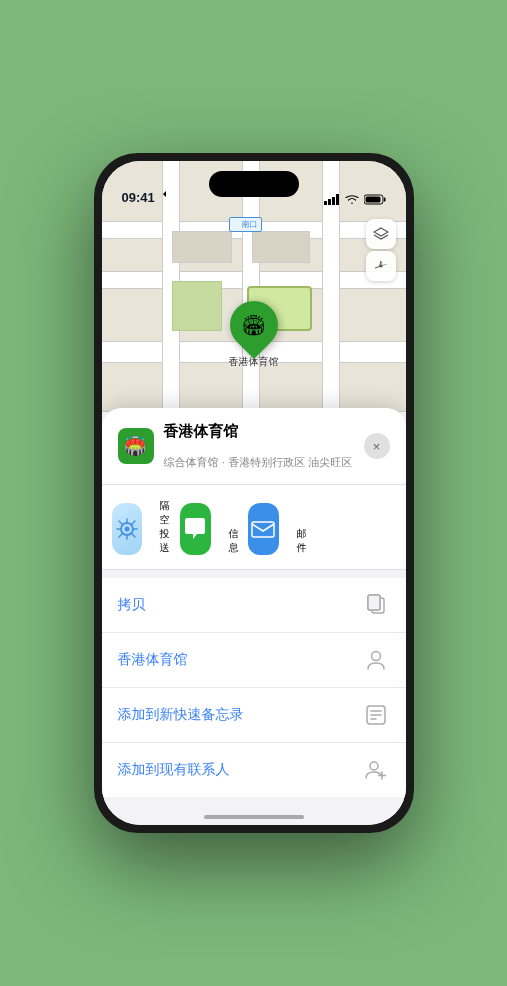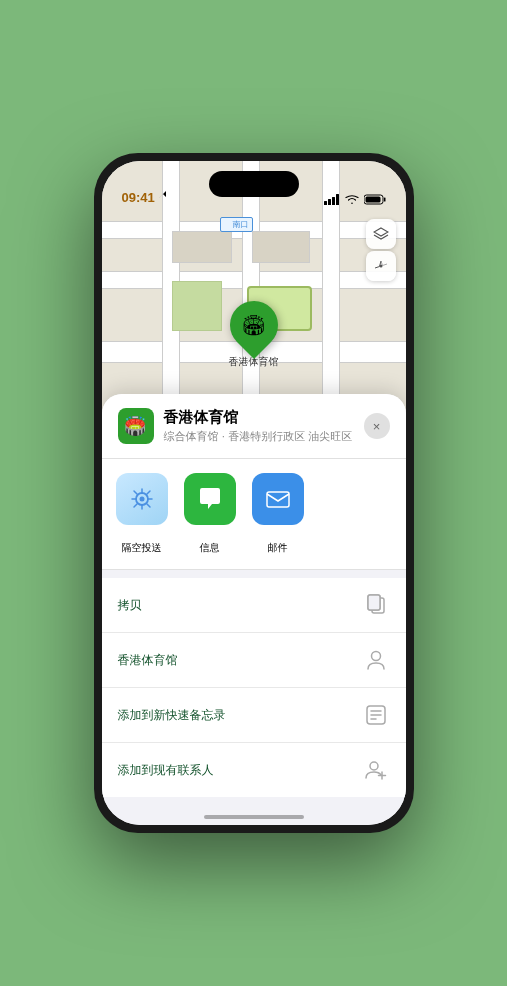--- a/index.html
+++ b/index.html
@@ -55,21 +55,21 @@
       display: flex;
       align-items: flex-end;
       padding: 0 20px 6px;
       z-index: 50;
       justify-content: space-between;
     }
 
     .status-time {
       font-size: 13px;
       font-weight: 600;
-      color: #a16207;
+      color: #0f172a;
       display: flex;
       align-items: flex-start;
       gap: 3px;
     }
 
     .status-icons {
       display: flex;
       align-items: center;
       gap: 5px;
     }
@@ -232,21 +232,21 @@
 
     .location-name {
       font-size: 15px;
       font-weight: 600;
       color: #000;
     }
 
     .location-sub {
       font-size: 11px;
       color: #888;
-      margin-top: 2px;
+      margin-top: 14px;
     }
 
     .close-btn {
       width: 26px;
       height: 26px;
       background: #e0e0e0;
       border-radius: 50%;
       display: flex;
       align-items: center;
       justify-content: center;
@@ -260,22 +260,21 @@
       background: #fff;
       padding: 14px 10px;
       display: flex;
       gap: 8px;
       border-bottom: 0.5px solid #e0e0e0;
       overflow: hidden;
     }
 
     .share-app {
       display: flex;
-      flex-direction: column;
-      align-items: center;
+      align-items: flex-end;
       gap: 16px;
       flex-shrink: 0;
       width: 60px;
     }
 
     .share-app-icon {
       width: 52px;
       height: 52px;
       border-radius: 12px;
       display: flex;
@@ -339,22 +338,22 @@
       justify-content: space-between;
       padding: 13px 16px;
       border-bottom: 0.5px solid #e8e8e8;
     }
 
     .action-item:last-child {
       border-bottom: none;
     }
 
     .action-label {
-      font-size: 12px;
-      color: #14532d;
+      font-size: 14px;
+      color: #3b82f6;
     }
 
     .action-icon {
       width: 28px;
       height: 28px;
       display: flex;
       align-items: center;
       justify-content: center;
     }
 
@@ -418,21 +417,21 @@
       <div class="map-road-v" style="left:60px; top:0; bottom:0;"></div>
       <div class="map-road-v" style="left:140px; top:0; bottom:0;"></div>
       <div class="map-road-v" style="left:220px; top:0; bottom:0;"></div>
 
       <div class="map-block" style="top:70px; left:70px; width:60px; height:32px;"></div>
       <div class="map-block" style="top:70px; left:150px; width:58px; height:32px;"></div>
       <div class="map-block-green" style="top:120px; left:70px; width:50px; height:50px;"></div>
 
       <div class="map-block-stadium" style="top:125px; left:145px; width:65px; height:45px; border-radius:4px;"></div>
 
-      <div class="map-label-box" style="top:56px; left:118px;padding-left:12px;">
+      <div class="map-label-box" style="top:56px; left:127px;padding-left:12px;">
         <span>南口</span>
       </div>
 
       <div class="map-controls">
         <div class="map-control-btn">
           <svg width="16" height="14" viewBox="0 0 16 14">
             <path d="M8,1 L15,5 L8,9 L1,5 Z" fill="none" stroke="#555" stroke-width="1.2"></path>
             <path d="M1,8 L8,12 L15,8" fill="none" stroke="#555" stroke-width="1.2"></path>
           </svg>
         </div>

